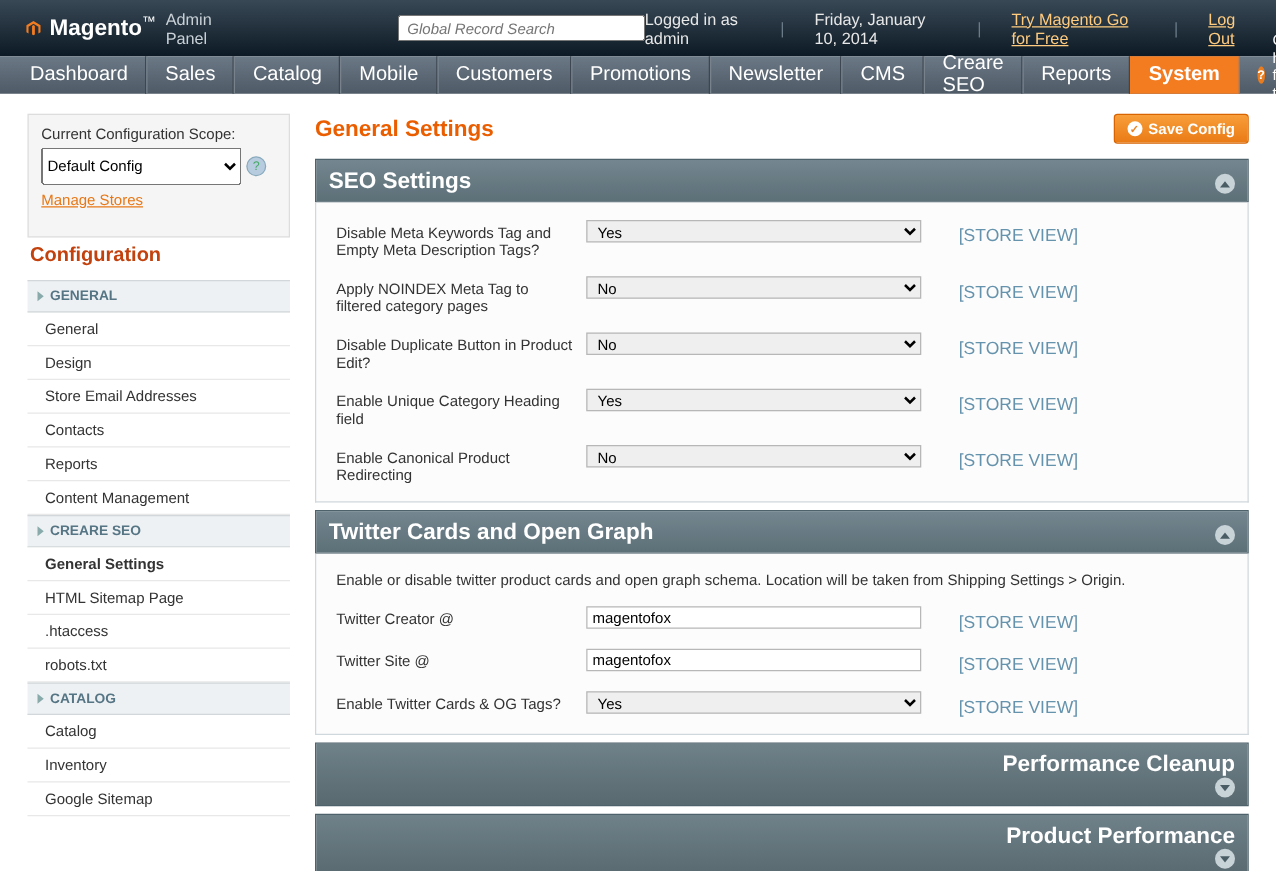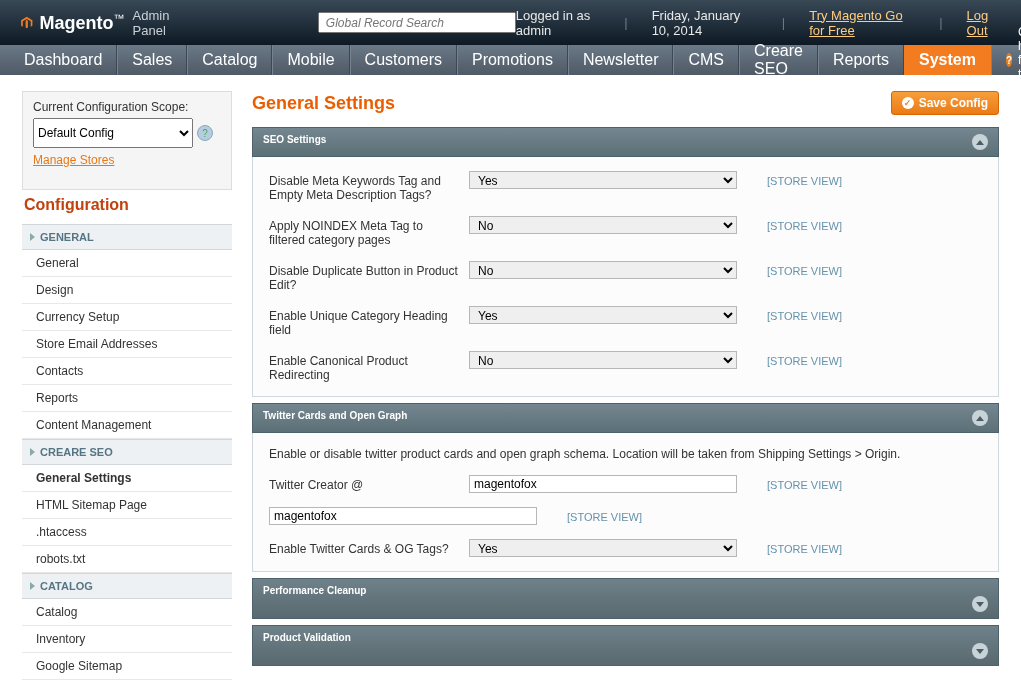--- a/index.html
+++ b/index.html
@@ -34,32 +34,32 @@
 .side-section-h { background: #eef1f3; border-top: 1px solid #d1d7da; border-bottom: 1px solid #d1d7da; padding: 6px 8px; color: #557585; font-size: 11px; font-weight: bold; display: flex; align-items: center; gap: 5px; }
 .chev { width: 0; height: 0; border-top: 4px solid transparent; border-bottom: 4px solid transparent; border-left: 5px solid #8aa; }
 .side-item { padding: 6px 10px 6px 14px; border-bottom: 1px solid #e8e8e8; color: #333; font-size: 12px; cursor: pointer; }
 .side-item.active { font-weight: bold; background: #fff; }
 .main { flex: 1; min-width: 0; }
 .main-head { display: flex; align-items: center; margin-bottom: 12px; }
 .page-title { color: #eb5e00; font-size: 18px; font-weight: bold; }
 .save-btn { margin-left: auto; background: linear-gradient(#f89e3a, #ea7b15); color: #fff; border: 1px solid #d76400; border-radius: 3px; padding: 4px 10px; font-size: 12px; font-weight: bold; display: inline-flex; align-items: center; gap: 5px; cursor: pointer; }
 .check-icon { width: 12px; height: 12px; border-radius: 50%; background: #fff; color: #e88427; display: inline-flex; align-items: center; justify-content: center; font-size: 9px; font-weight: bold; }
 .fieldset { margin-bottom: 6px; }
-.fs-head { background: linear-gradient(#74868f, #5c7078); color: #fff; padding: 6px 10px; font-size: 10px; font-weight: bold; display: flex; align-items: flex-start; border: 1px solid #4e626b; }
+.fs-head { background: linear-gradient(#74868f, #5c7078); color: #fff; padding: 6px 10px; font-size: 18px; font-weight: bold; display: flex; align-items: flex-end; border: 1px solid #4e626b; }
 .fs-head.collapsed { background: linear-gradient(#6f8189, #58696f); flex-direction: column; }
 .fs-toggle { margin-left: auto; width: 16px; height: 16px; border-radius: 50%; background: #c8d3d8; display: inline-flex; align-items: center; justify-content: center; cursor: pointer; }
 .fs-toggle::after { content: ""; width: 0; height: 0; border-left: 4px solid transparent; border-right: 4px solid transparent; border-bottom: 5px solid #4a5c64; }
 .fs-toggle.down::after { border-bottom: none; border-top: 5px solid #4a5c64; }
 .fs-body { border: 1px solid #cfd8dc; border-top: none; background: #fcfcfc; padding: 14px 16px; }
 .row { display: flex; align-items: flex-start; margin-bottom: 14px; }
 .row:last-child { margin-bottom: 0; }
 .row-label { width: 200px; color: #333; font-size: 12px; padding-top: 3px; padding-right: 10px; }
 .row-input { width: 268px; }
 .row-input select, .row-input input { width: 100%; height: 18px; font-size: 12px; padding: 1px 4px; border: 1px solid #b7b7b7; }
-.row-scope { margin-left: 30px; color: #6592ac; font-size: 11px; padding-top: 4px; }
+.row-scope { margin-left: 30px; color: #6592ac; font-size: 14px; padding-top: 4px; }
 .fs-note { color: #333; font-size: 12px; margin-bottom: 14px; }
 </style>
 </head>
 <body>
 
 <div class="header">
   <div class="logo">
     <svg class="logo-icon" viewBox="0 0 24 24">
         <path fill="#f37b20" d="M12 1L2 7v10l3 1.8V9l7-4 7 4v9.8L22 17V7L12 1zm-2 7v12l2 1.2 2-1.2V8l-2-1.2L10 8z"></path>
       </svg>
@@ -107,21 +107,20 @@
         <select><option>Default Config</option></select>
         <span class="scope-help">?</span>
       </div>
       <a href="#" class="manage-stores">Manage Stores</a>
     </div>
     <h2>Configuration</h2>
     <div id="side-sections">
         <div class="side-section-h"><span class="chev"></span>GENERAL</div>
         <div class="side-item">General</div>
         <div class="side-item">Design</div>
-        <div class="side-item">Currency Setup</div>
         <div class="side-item">Store Email Addresses</div>
         <div class="side-item">Contacts</div>
         <div class="side-item">Reports</div>
         <div class="side-item">Content Management</div>
         <div class="side-section-h"><span class="chev"></span>CREARE SEO</div>
         <div class="side-item active">General Settings</div>
         <div class="side-item">HTML Sitemap Page</div>
         <div class="side-item">.htaccess</div>
         <div class="side-item">robots.txt</div>
         <div class="side-section-h"><span class="chev"></span>CATALOG</div>
@@ -179,37 +178,38 @@
             <span class="fs-toggle"></span>
           </div>
           <div class="fs-body">
             <div class="fs-note">Enable or disable twitter product cards and open graph schema. Location will be taken from Shipping Settings &gt; Origin.</div>
             <div class="row">
               <div class="row-label">Twitter Creator @</div>
               <div class="row-input"><input type="text" value="magentofox" style=""></div>
               <div class="row-scope">[STORE VIEW]</div>
             </div>
             <div class="row">
+              <div class="row-label">Twitter Site @</div>
               <div class="row-input"><input type="text" value="magentofox" style=""></div>
               <div class="row-scope">[STORE VIEW]</div>
             </div>
             <div class="row">
               <div class="row-label">Enable Twitter Cards &amp; OG Tags?</div>
               <div class="row-input"><select><option>Yes</option></select></div>
               <div class="row-scope">[STORE VIEW]</div>
             </div>
           </div>
         </div>
         <div class="fieldset">
           <div class="fs-head collapsed">
             <span>Performance Cleanup</span>
             <span class="fs-toggle down"></span>
           </div>
         </div>
         <div class="fieldset">
           <div class="fs-head collapsed">
-            <span>Product Validation</span>
+            <span>Product Performance</span>
             <span class="fs-toggle down"></span>
           </div>
         </div>
       </div>
   </div>
 </div>
 
 </body></html>

